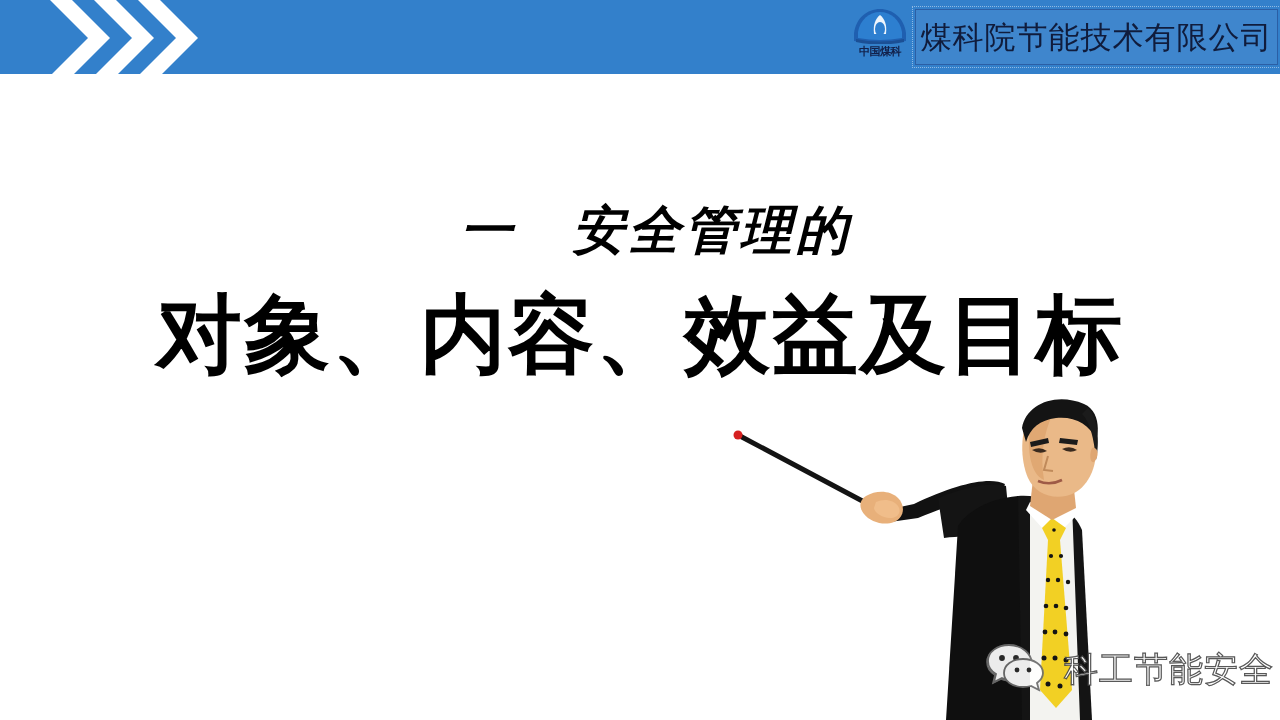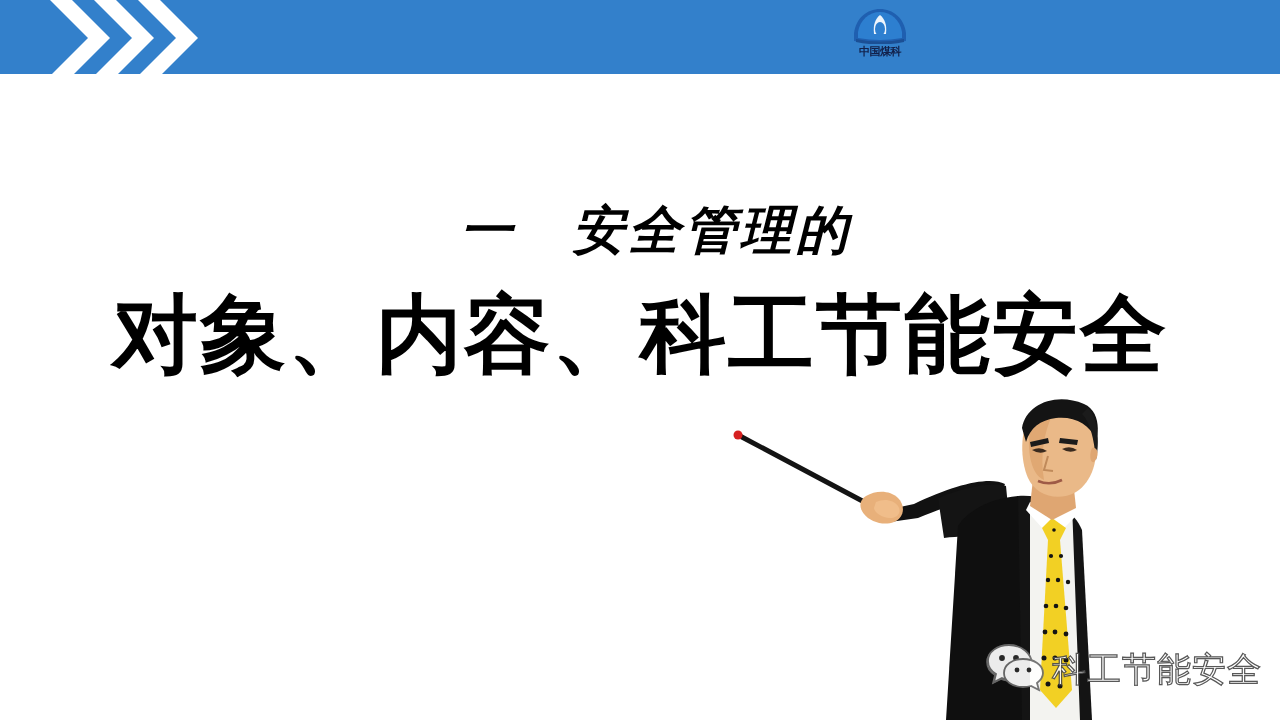--- a/index.html
+++ b/index.html
@@ -156,21 +156,21 @@
     height: 52px;
     flex: none;
   }
   #watermark-icon svg { display: block; }
   #watermark-label {
     font-family: "DejaVu Sans", sans-serif;
     font-size: 34px;
     line-height: 40px;
     color: #ffffff;
     letter-spacing: 1px;
-    margin-left: 5px;
+    margin-left: 17px;
     -webkit-text-stroke: 1.2px #4a4a4a;
     text-shadow: 0 0 1px rgba(0,0,0,0.35);
     white-space: nowrap;
   }
 </style>
 </head>
 <body>
 
 <div id="slide">
 
@@ -194,27 +194,30 @@
             <path d="M27 1 C14 1 3 10 1 25 L1 33 Q27 38 53 33 L53 25 C51 10 40 1 27 1 Z" fill="#1f5fb0"></path>
             <path d="M27 4 C16 4 7 12 5 24 L5 30 Q27 34 49 30 L49 24 C47 12 38 4 27 4 Z" fill="#2d7fd0"></path>
             <path d="M27 7 C22 11 20 17 21 26 L33 26 C34 17 32 11 27 7 Z" fill="#ffffff" opacity="0.92"></path>
             <ellipse cx="27" cy="21" rx="5" ry="7" fill="#2d7fd0"></ellipse>
             <path d="M3 31 Q27 36 51 31 L51 34 Q27 39 3 34 Z" fill="#1b4f95"></path>
           </svg>
         </div>
         <div id="company-logo-text">中国煤科</div>
       </div>
 
+      <div id="company-name-box">
+        <span id="company-name">煤科院节能技术有限公司</span>
+      </div>
 
     </div>
   </div>
 
   <div id="title-block">
     <div class="title-line" id="title-line-1">一　安全管理的</div>
-    <div class="title-line" id="title-line-2">对象、内容、科工节能安全</div>
+    <div class="title-line" id="title-line-2">对象、内容、效益及目标</div>
   </div>
 
   <div id="presenter">
     <svg width="400" height="322" viewBox="0 0 400 322" xmlns="http://www.w3.org/2000/svg" aria-hidden="true">
       <rect x="0" y="0" width="400" height="322" fill="#ffffff"></rect>
 
       <g>
         <line x1="40" y1="38" x2="168" y2="106" stroke="#141414" stroke-width="5" stroke-linecap="round"></line>
         <circle cx="38" cy="37" r="4.5" fill="#d62020"></circle>
       </g>

